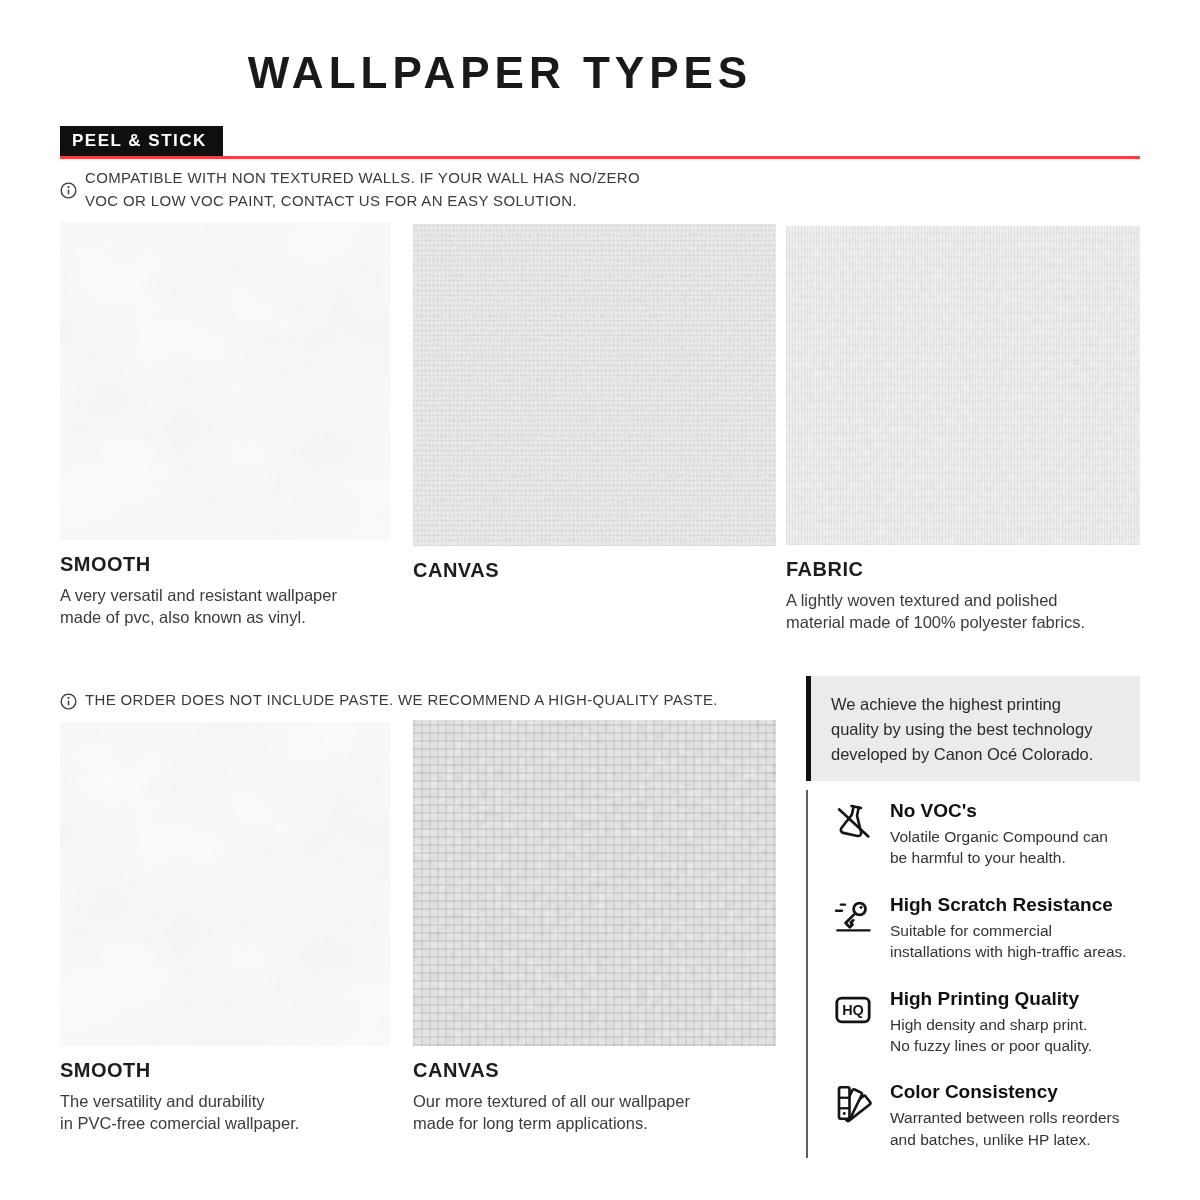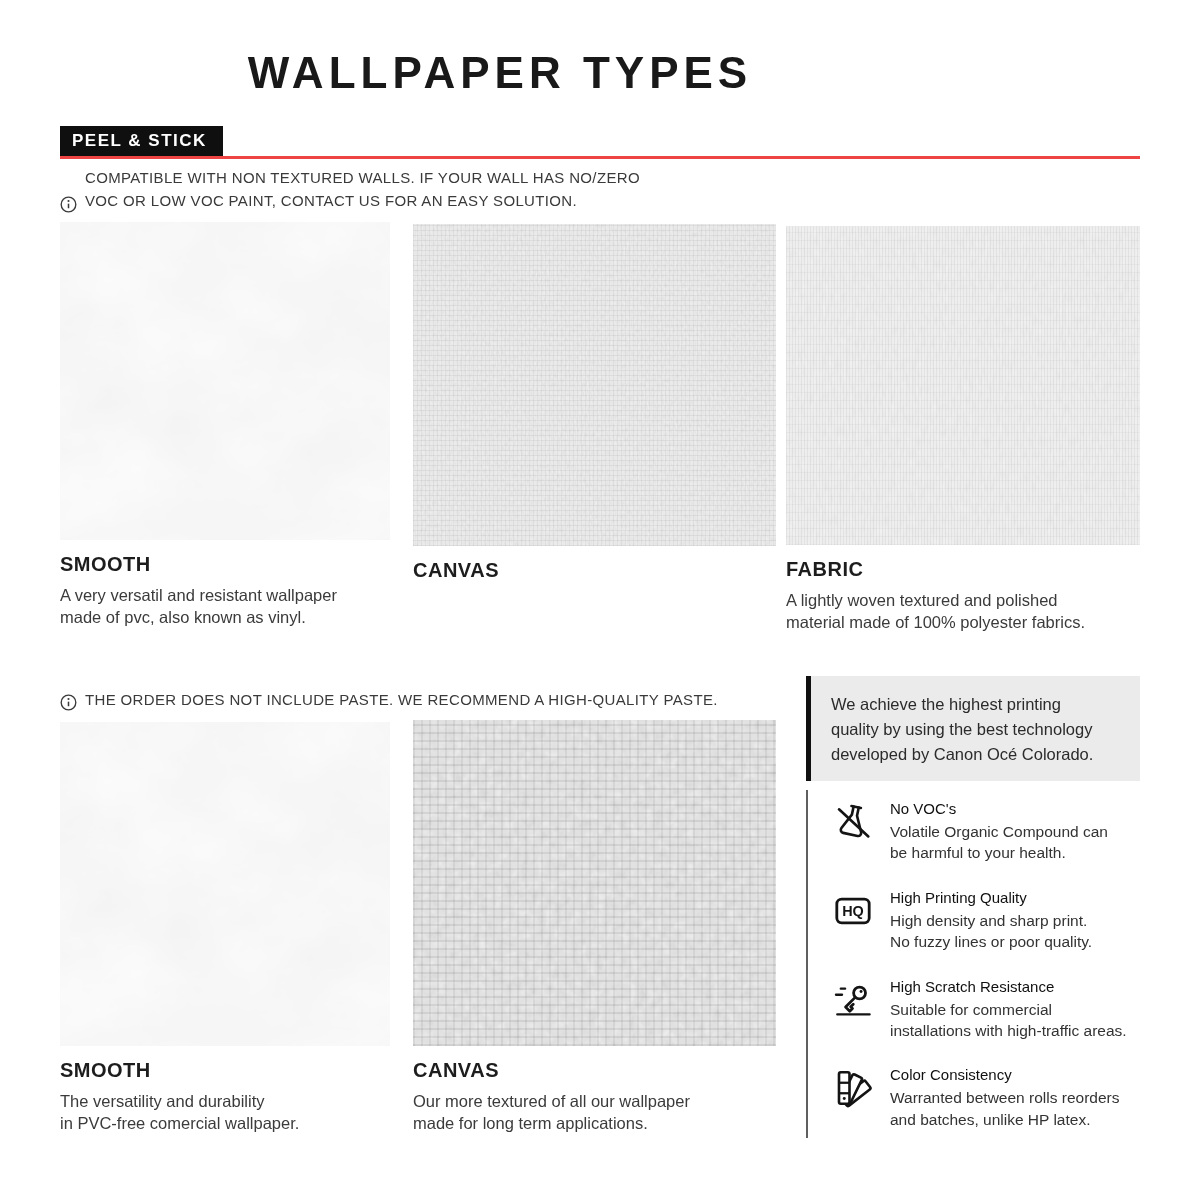--- a/index.html
+++ b/index.html
@@ -19,21 +19,21 @@
   .sec-head { position:absolute; left:60px; border-bottom:3px solid #ef4444; line-height:0; }
   .sec-head.ps   { top:126px; width:1080px; }
   .sec-head.trad { top:648px; width:715px; }
   .sec-tag {
     display:inline-block; background:#0f0f0f; color:#ffffff;
     font-size:17px; font-weight:700; letter-spacing:1.5px;
     padding:6px 16px 5px 12px; line-height:1.1; vertical-align:bottom;
   }
 
   
-  .note { position:absolute; display:flex; gap:8px; align-items:flex-end;
+  .note { position:absolute; display:flex; gap:8px; align-items:center;
           color:#3a3a3a; font-size:15px; letter-spacing:0.35px; line-height:1.55; }
   .note.ps   { left:60px; top:166px; }
   .note.trad { left:60px; top:688px; }
   .note svg  { width:17px; height:17px; margin-top:3px; flex:none; }
   .note-text { white-space:pre-line; }
 
   
   .card { position:absolute; }
   .swatch { position:relative; width:100%; overflow:hidden; }
   .swatch svg.noise { position:absolute; left:0; top:0; width:100%; height:100%; display:block; }
@@ -80,21 +80,21 @@
     padding:16px 16px 15px 20px; font-size:16.5px; line-height:1.5;
     color:#2b2b2b; white-space:pre-line;
   }
   .features {
     position:absolute; left:806px; top:790px; width:336px; box-sizing:border-box;
     border-left:2px solid #5f5f5f; padding:10px 0 8px 24px;
     display:flex; flex-direction:column; gap:25px;
   }
   .feature { display:flex; gap:16px; }
   .feat-icon { width:42px; height:42px; flex:none; margin-top:1px; }
-  .feat-title { font-size:15px; font-weight:400; color:#101010; margin-bottom:4px; }
+  .feat-title { font-size:19px; font-weight:700; color:#101010; margin-bottom:4px; }
   .feat-desc  { font-size:15.5px; color:#333333; line-height:1.38; white-space:pre-line; }
 
   .hidden-defs { position:absolute; width:0; height:0; overflow:hidden; }
 </style>
 </head>
 <body>
 
 <svg class="hidden-defs" aria-hidden="true">
   <defs>
     <filter id="f-smooth" x="0" y="0" width="100%" height="100%">
@@ -235,50 +235,50 @@
       </svg>
       <div>
         <div class="feat-title">No VOC's</div>
         <div class="feat-desc">Volatile Organic Compound can
 be harmful to your health.</div>
       </div>
     </div>
 
     <div class="feature">
       <svg class="feat-icon" viewBox="0 0 48 48">
-        <rect x="5.5" y="10.5" width="37" height="27" rx="5.5" fill="none" stroke="#141414" stroke-width="3.2"></rect>
-        <text x="24" y="30" text-anchor="middle" font-family="Liberation Sans, sans-serif" font-size="16.5" font-weight="bold" fill="#141414">HQ</text>
-      </svg>
-      <div>
-        <div class="feat-title">High Printing Quality</div>
-        <div class="feat-desc">High density and sharp print.
-No fuzzy lines or poor quality.</div>
-      </div>
-    </div>
-
-    <div class="feature">
-      <svg class="feat-icon" viewBox="0 0 48 48">
         <g fill="none" stroke="#141414" stroke-linecap="round" stroke-linejoin="round">
           <line x1="10" y1="11" x2="15" y2="11" stroke-width="2.6"></line>
           <line x1="4.5" y1="18" x2="11.5" y2="18" stroke-width="2.6"></line>
           <line x1="6" y1="40.5" x2="43" y2="40.5" stroke-width="2.6"></line>
           <circle cx="31.5" cy="16" r="6.8" stroke-width="3.2"></circle>
           <path d="M26.5 21 L15.5 32 l4.8 4.8 3.1 -3.1 -2 -2 2.9 -2.9" stroke-width="3.2"></path>
         </g>
         <circle cx="33.2" cy="14.3" r="1.7" fill="#141414"></circle>
       </svg>
       <div>
         <div class="feat-title">High Scratch Resistance</div>
         <div class="feat-desc">Suitable for commercial
 installations with high-traffic areas.</div>
       </div>
     </div>
 
     <div class="feature">
       <svg class="feat-icon" viewBox="0 0 48 48">
+        <rect x="5.5" y="10.5" width="37" height="27" rx="5.5" fill="none" stroke="#141414" stroke-width="3.2"></rect>
+        <text x="24" y="30" text-anchor="middle" font-family="Liberation Sans, sans-serif" font-size="16.5" font-weight="bold" fill="#141414">HQ</text>
+      </svg>
+      <div>
+        <div class="feat-title">High Printing Quality</div>
+        <div class="feat-desc">High density and sharp print.
+No fuzzy lines or poor quality.</div>
+      </div>
+    </div>
+
+    <div class="feature">
+      <svg class="feat-icon" viewBox="0 0 48 48">
         <g stroke="#141414" stroke-width="3" stroke-linejoin="round" fill="#ffffff">
           <rect x="9" y="7" width="12" height="34" rx="2" transform="rotate(52 15 40)"></rect>
           <rect x="9" y="7" width="12" height="34" rx="2" transform="rotate(26 15 40)"></rect>
           <rect x="8" y="6" width="12" height="36" rx="2"></rect>
         </g>
         <g stroke="#141414" stroke-width="2.6">
           <line x1="8" y1="18" x2="20" y2="18"></line>
           <line x1="8" y1="30" x2="20" y2="30"></line>
         </g>
         <circle cx="14" cy="36" r="1.7" fill="#141414"></circle>

